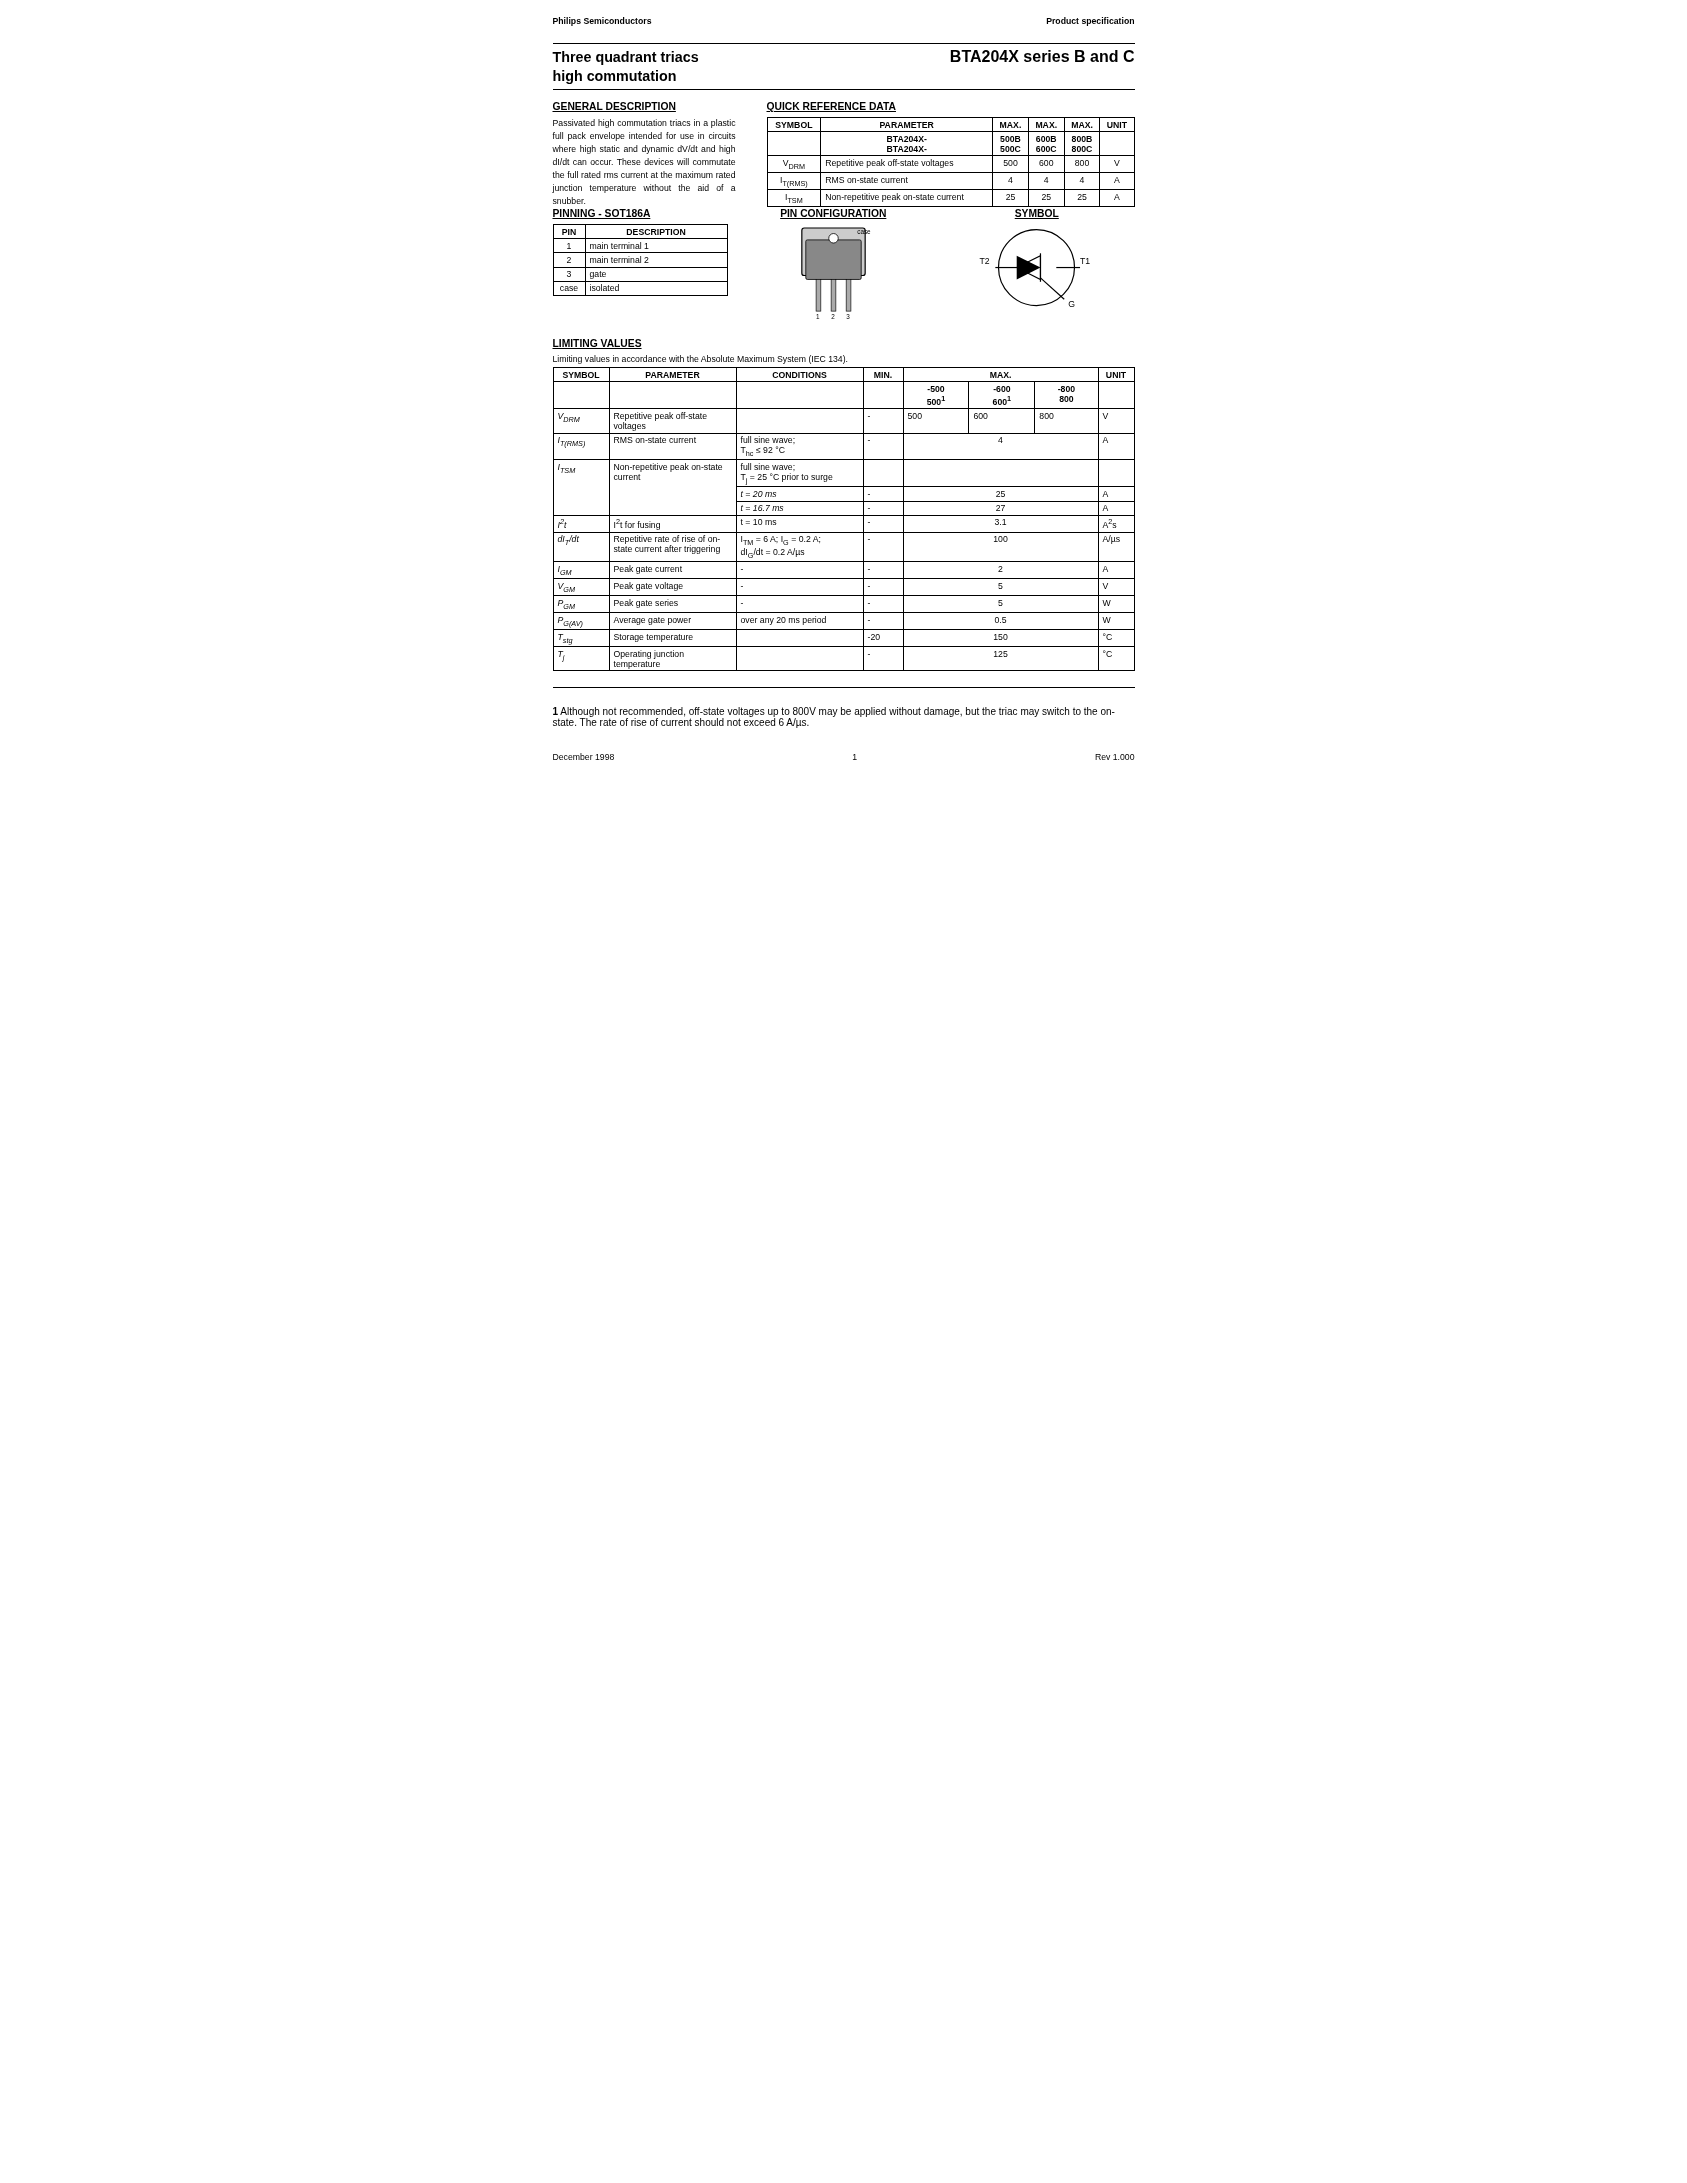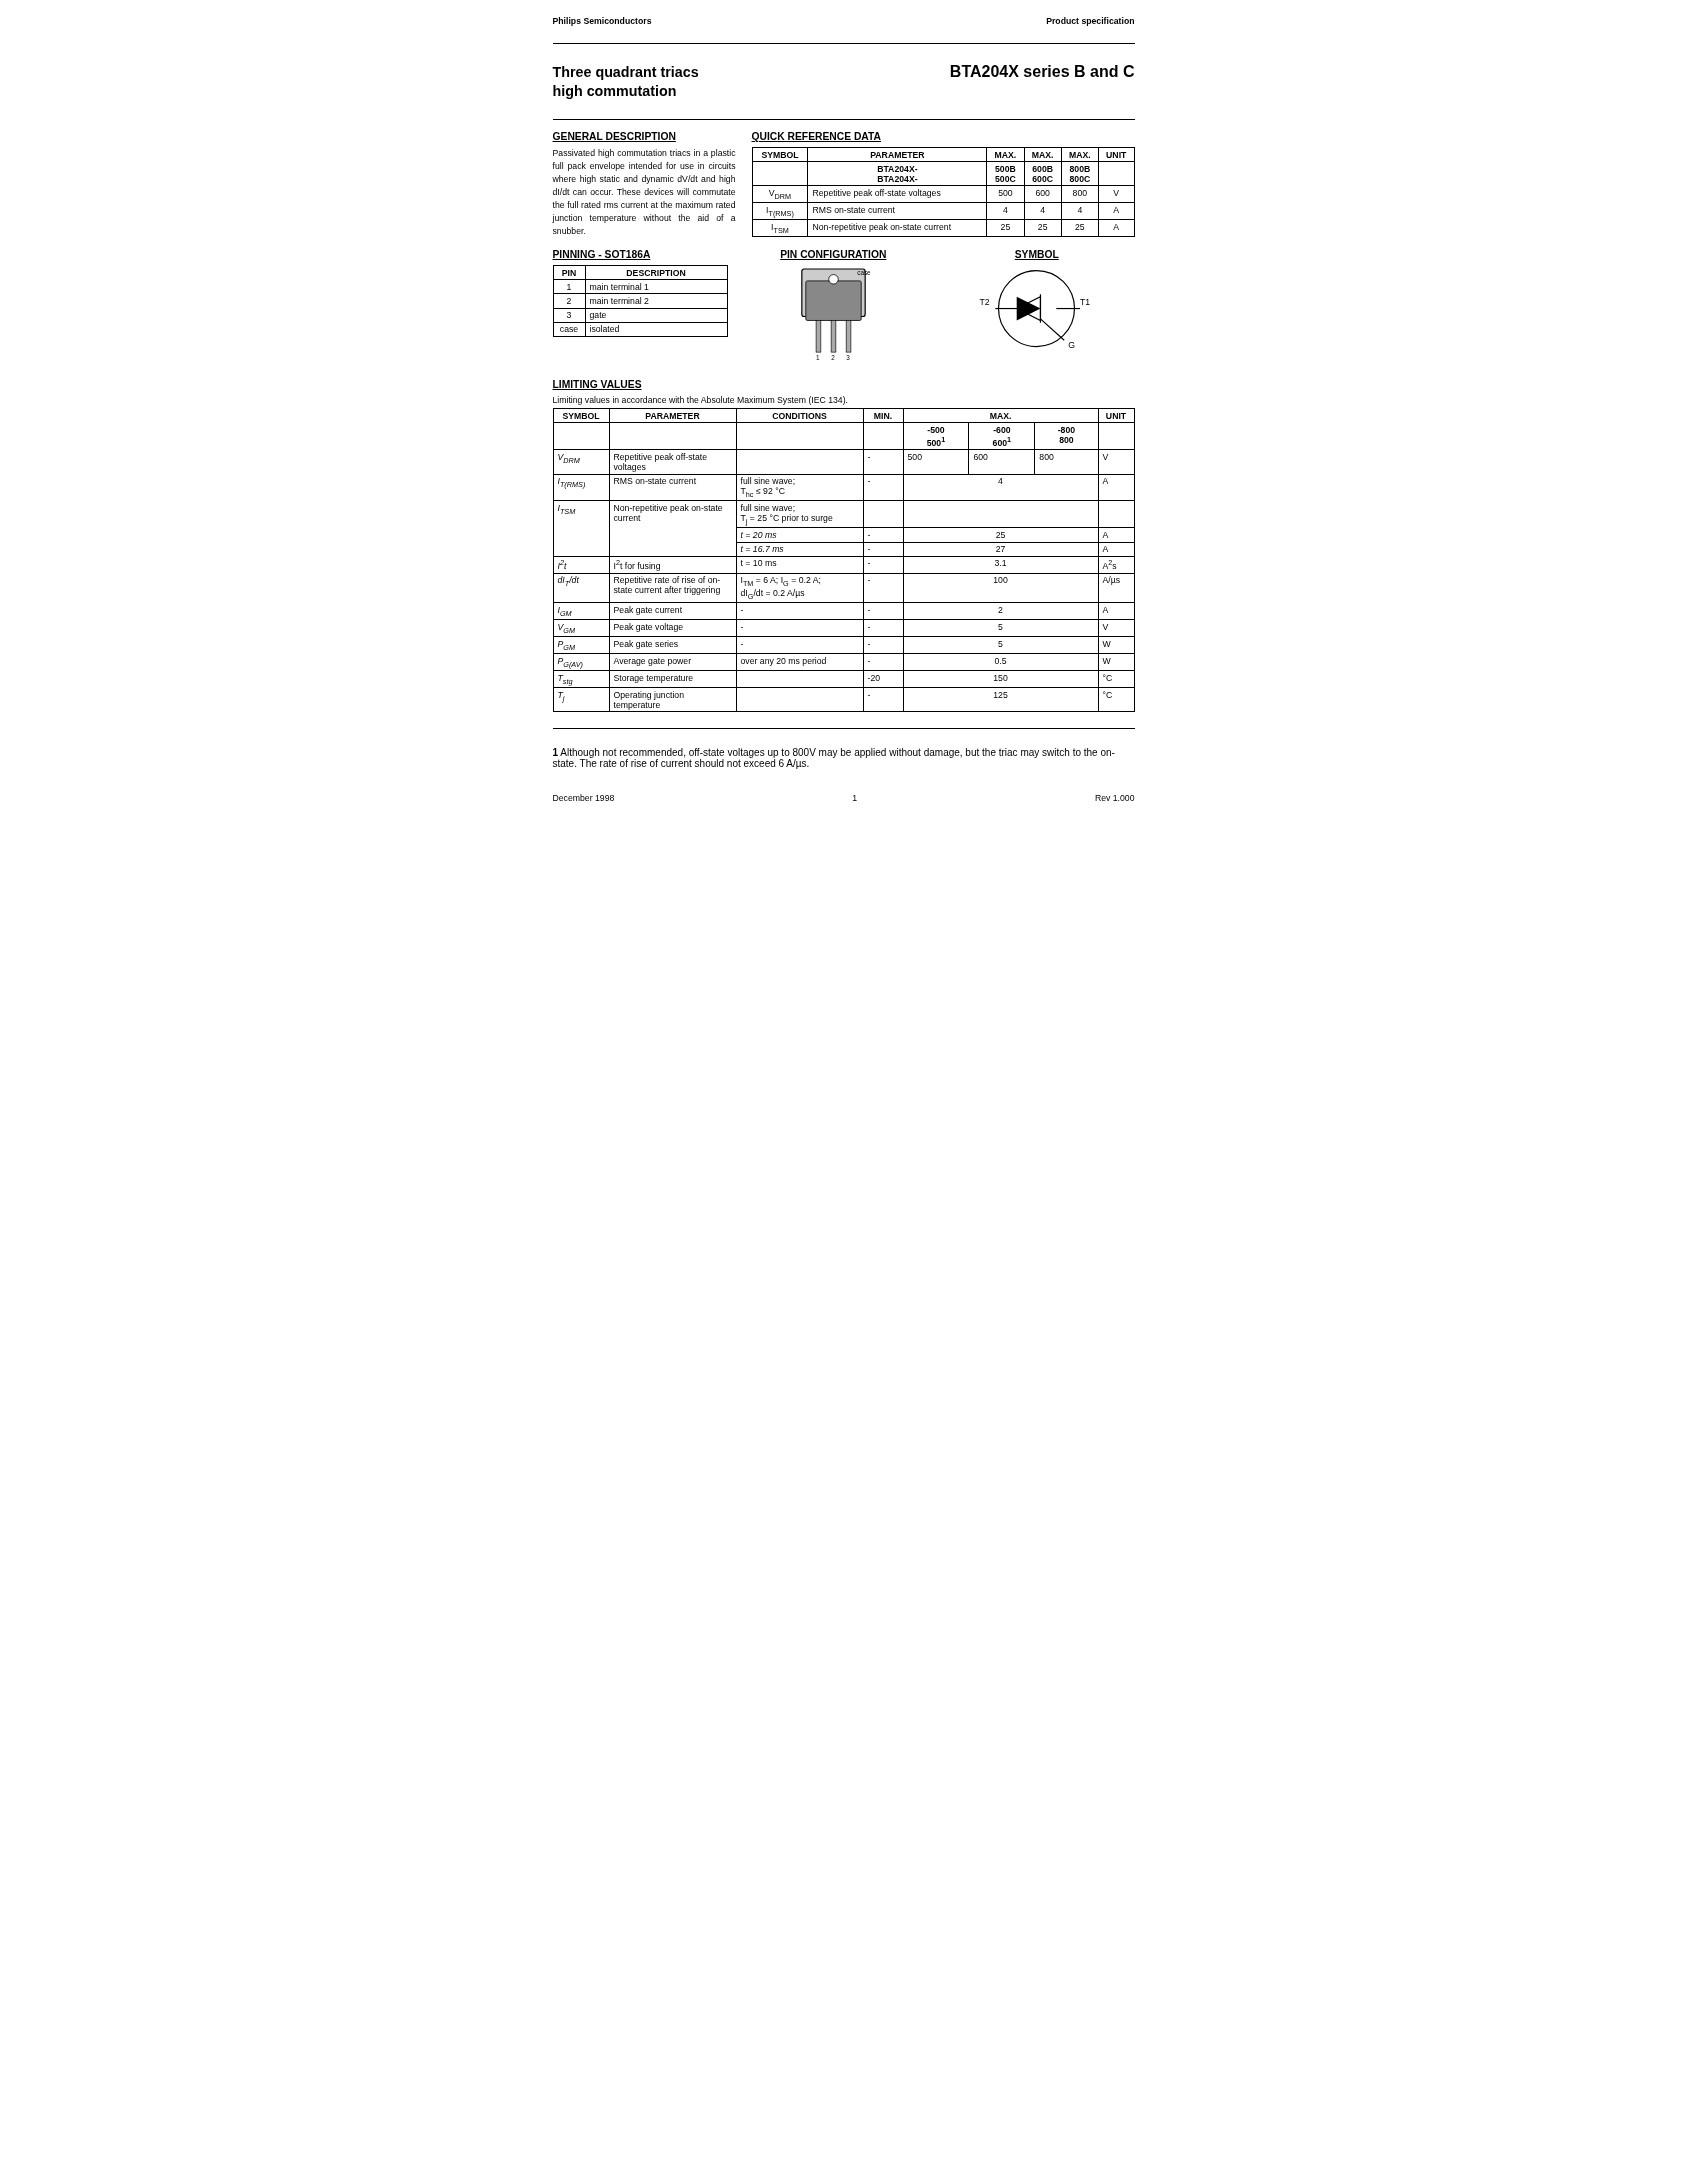--- a/index.html
+++ b/index.html
@@ -20,26 +20,26 @@
       gap: 24px;
     }
     .header-bar .company { font-weight: bold; font-size: 8.7px; }
     .header-bar .doc-type { font-weight: bold; font-size: 8.7px; }
     .title-section {
       display: flex;
       justify-content: space-between;
       align-items: flex-start;
       border-top: 1.6px solid #000;
       border-bottom: 1.6px solid #000;
-      padding: 19px 0;
+      padding: 4px 0;
       margin-bottom: 11px;
     }
     .title-left { font-size: 14.3px; font-weight: bold; line-height: 1.3; }
     .title-right { font-size: 16px; font-weight: bold; text-align: right; }
-    .two-col { display: flex; gap: 16px; margin-bottom: 11px; }
+    .two-col { display: flex; gap: 31px; }
     .col-left { width: 183px; flex-shrink: 0; }
     .col-right { flex: 1; }
     .section-title {
       font-weight: bold;
       font-size: 10.3px;
       text-decoration: underline;
       margin-bottom: 4.8px;
     }
     .general-desc { font-size: 8.7px; text-align: justify; line-height: 1.5; }
     table { border-collapse: collapse; width: 100%; font-size: 8.7px; }

